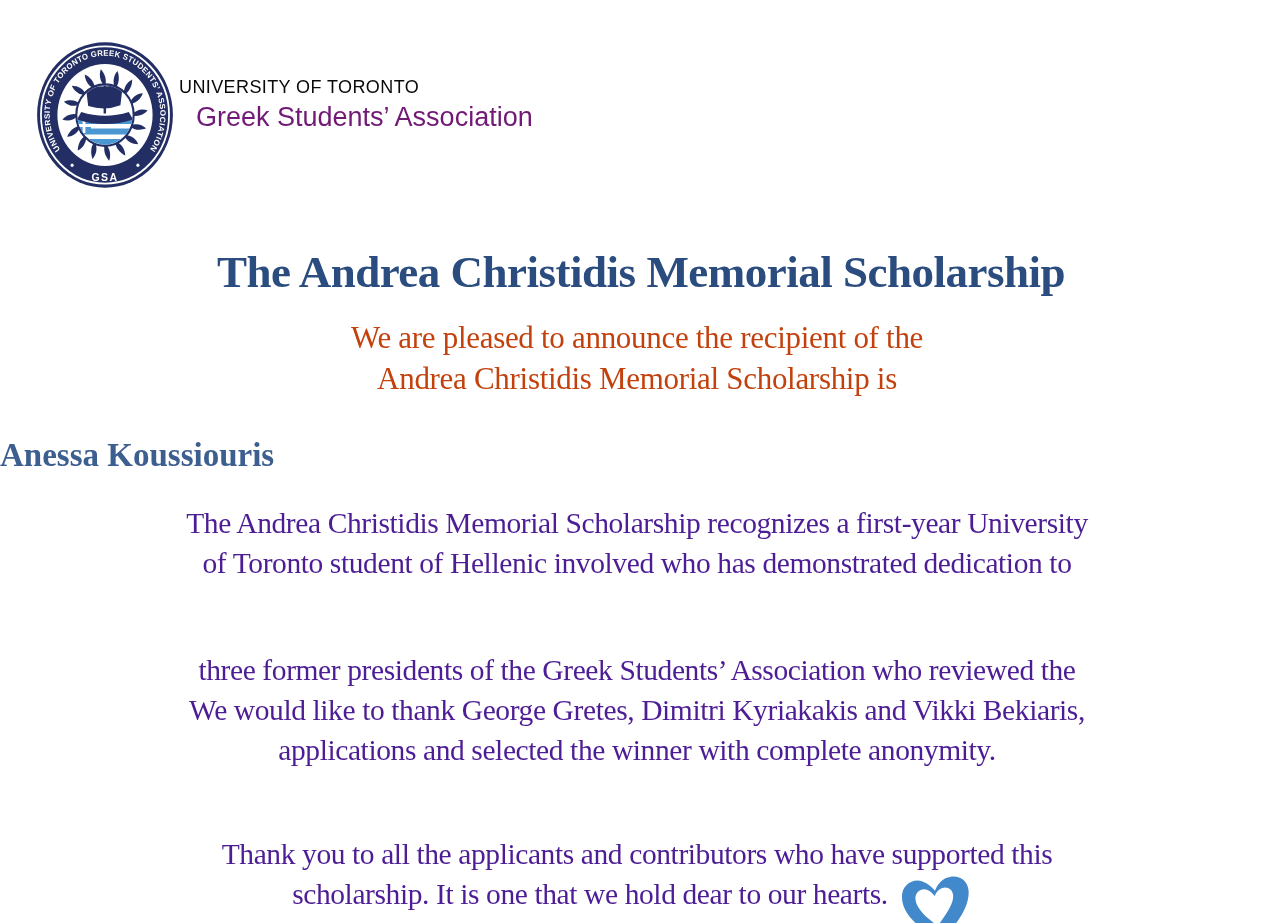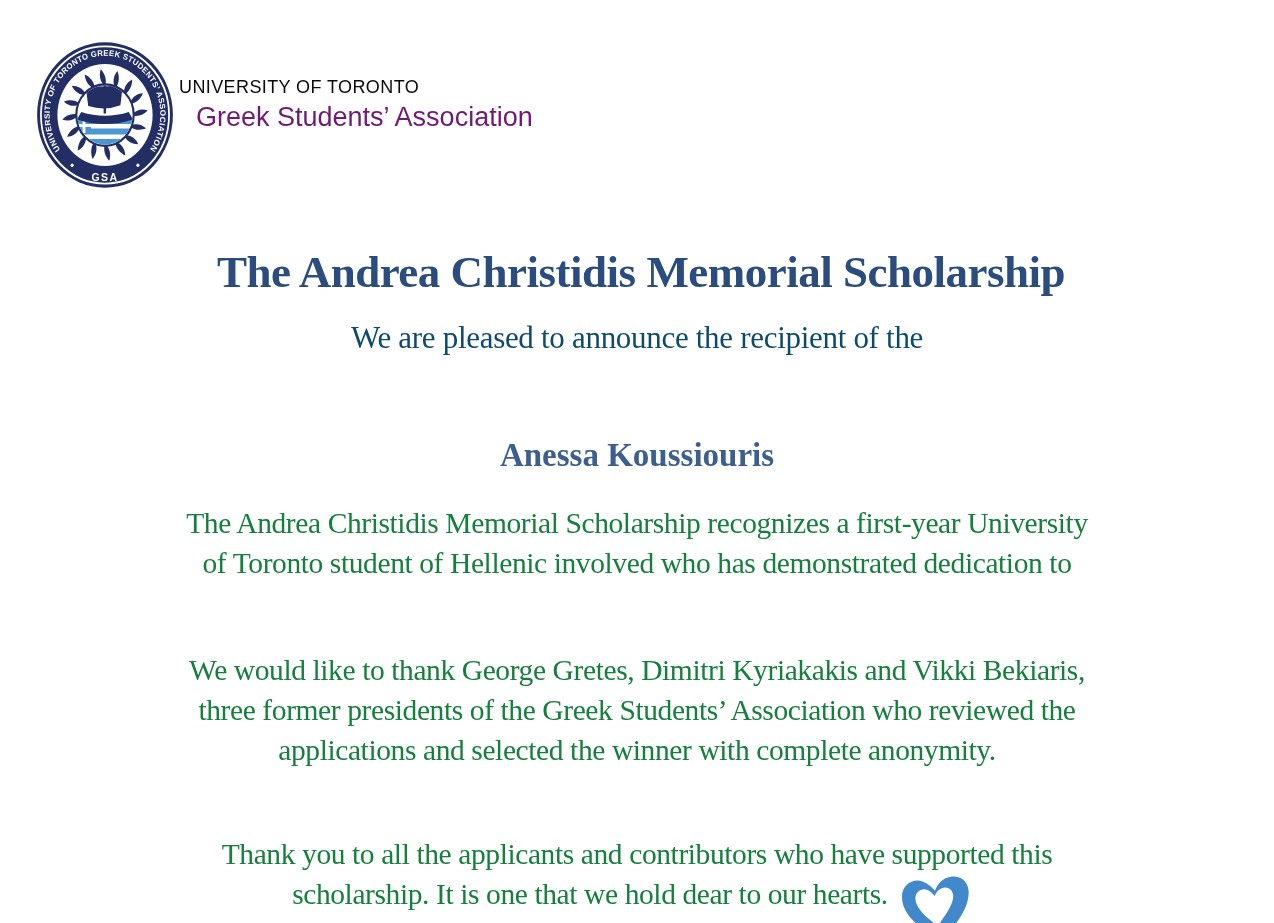--- a/index.html
+++ b/index.html
@@ -29,33 +29,32 @@
     position: absolute; top: 246px; left: 0; right: 0; margin: 0;
     text-align: center;
     font-size: 45px; font-weight: 700; letter-spacing: -0.5px;
     color: #2b4c7e;
     padding-left: 8px;
   }
   .announce {
     position: absolute; top: 317px; left: 0; right: 0;
     text-align: center;
     font-size: 31px; line-height: 41px; letter-spacing: -0.3px;
-    color: #0c4a6e;
+    color: #c2410c;
   }
   .recipient {
     position: absolute; top: 437px; left: 0; right: 0; margin: 0;
-    text-align: center;
     font-size: 33px; font-weight: 700;
     color: #3c5f8f;
   }
   .para {
     position: absolute; left: 0; right: 0;
     text-align: center;
     font-size: 29.5px; line-height: 40px; letter-spacing: -0.4px;
-    color: #15803d;
+    color: #4c1d95;
   }
   .p1 { top: 503px; }
   .p2 { top: 650px; }
   .p3 { top: 834px; }
   .lastline { display: flex; justify-content: center; align-items: flex-start; gap: 4px; text-align: center; }
   .heart { display: inline-block; }
   .heart svg { width: 90px; height: 88px; margin-top: -8px; display: block; }
 </style>
 </head>
 <body>
@@ -112,32 +111,33 @@
       </g>
     </svg>
   </div>
   <div class="org1">UNIVERSITY OF TORONTO</div>
   <div class="org2">Greek Students’ Association</div>
 
   <h1 class="title">The Andrea Christidis Memorial Scholarship</h1>
 
   <div class="announce">
     <div>We are pleased to announce the recipient of the</div>
+    <div>Andrea Christidis Memorial Scholarship is</div>
   </div>
 
   <h2 class="recipient">Anessa Koussiouris</h2>
 
   <div class="para p1">
     <div>The Andrea Christidis Memorial Scholarship recognizes a first-year University</div>
     <div>of Toronto student of Hellenic involved who has demonstrated dedication to</div>
   </div>
 
   <div class="para p2">
+    <div>three former presidents of the Greek Students’ Association who reviewed the</div>
     <div>We would like to thank George Gretes, Dimitri Kyriakakis and Vikki Bekiaris,</div>
-    <div>three former presidents of the Greek Students’ Association who reviewed the</div>
     <div>applications and selected the winner with complete anonymity.</div>
   </div>
 
   <div class="para p3">
     <div>Thank you to all the applicants and contributors who have supported this</div>
     <div class="lastline">
       <span>scholarship. It is one that we hold dear to our hearts.</span>
       <span class="heart">
         <svg viewBox="0 0 100 100" aria-hidden="true">
           <g transform="rotate(-6 50 50)">

